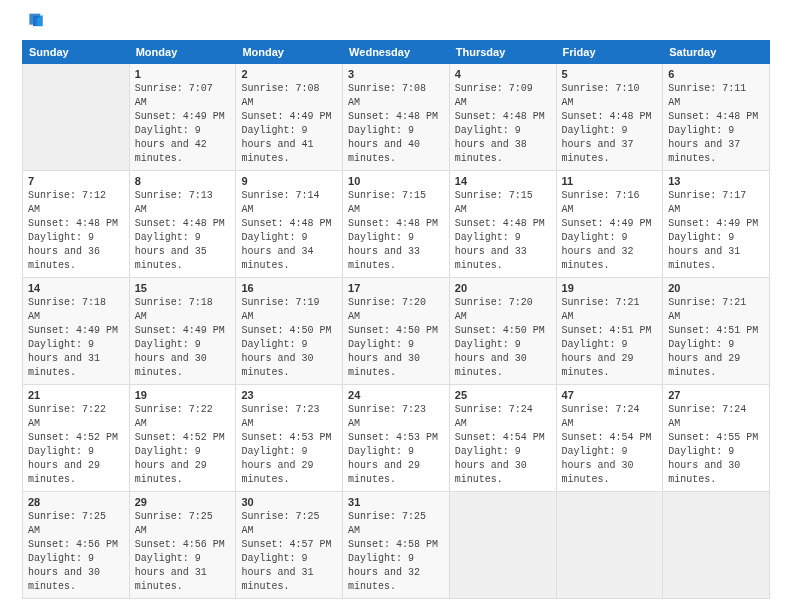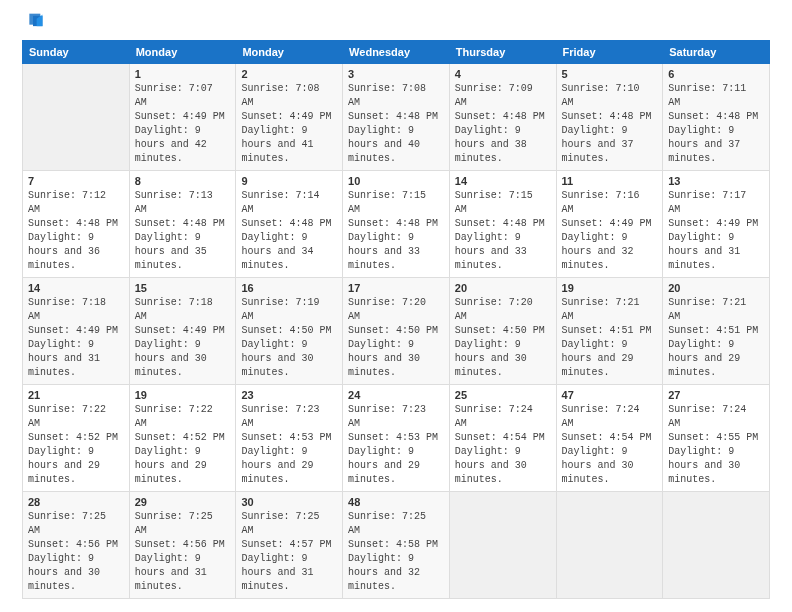--- a/index.html
+++ b/index.html
@@ -256,21 +256,21 @@
           </td>
           <td>
             <span class="day-num">29</span>
             <div class="day-info">Sunrise: 7:25 AM<br>Sunset: 4:56 PM<br>Daylight: 9 hours and 31 minutes.</div>
           </td>
           <td>
             <span class="day-num">30</span>
             <div class="day-info">Sunrise: 7:25 AM<br>Sunset: 4:57 PM<br>Daylight: 9 hours and 31 minutes.</div>
           </td>
           <td>
-            <span class="day-num">48</span>
+            <span class="day-num">31</span>
             <div class="day-info">Sunrise: 7:25 AM<br>Sunset: 4:58 PM<br>Daylight: 9 hours and 32 minutes.</div>
           </td>
           <td class="empty-cell"></td>
           <td class="empty-cell"></td>
           <td class="empty-cell"></td>
         </tr>
       </tbody>
   </table>
 </div>
 

